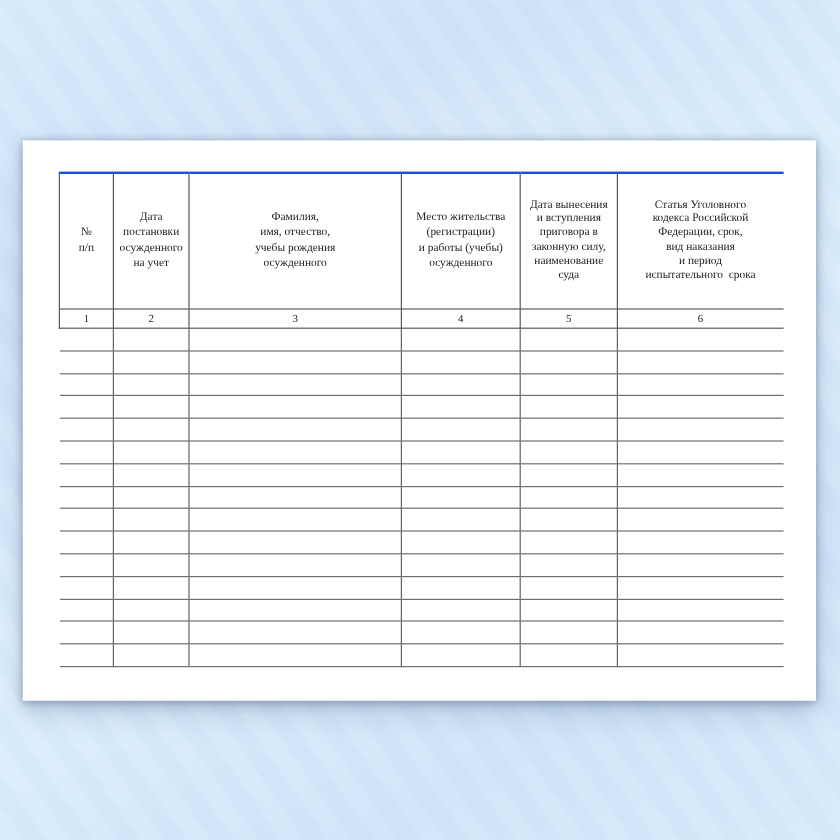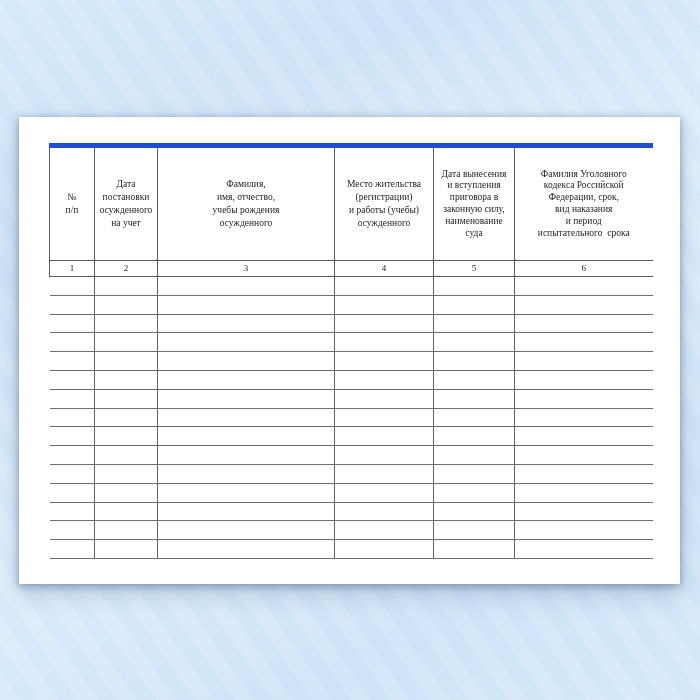--- a/index.html
+++ b/index.html
@@ -42,21 +42,21 @@
   }
   col.c1 { width: 45px; }
   col.c2 { width: 63px; }
   col.c3 { width: 177px; }
   col.c4 { width: 99px; }
   col.c5 { width: 81px; }
   col.c6 { width: 138px; }
 
   tr.header-row td {
     height: 112px;
-    border-top: 5px solid #1d4ed8;
+    border-top: 2px solid #1d4ed8;
     border-right: 1px solid #595a5e;
     border-bottom: 1px solid #595a5e;
     vertical-align: middle;
     text-align: center;
     font-family: "Liberation Serif", serif;
     font-size: 9.5px;
     line-height: 13px;
     color: #1d1d1d;
     white-space: pre-wrap;
   }
@@ -116,21 +116,21 @@
           <td class="cell4">Место жительства
 (регистрации)
 и работы (учебы)
 осужденного</td>
           <td class="cell5">Дата вынесения
 и вступления
 приговора в
 законную силу,
 наименование
 суда</td>
-          <td class="cell6">Фамилия Уголовного
+          <td class="cell6">Статья Уголовного
 кодекса Российской
 Федерации, срок,
 вид наказания
 и период
 испытательного  срока</td>
         </tr>
         <tr class="numbers-row">
           <td class="cell1">1</td>
           <td class="cell2">2</td>
           <td class="cell3">3</td>

